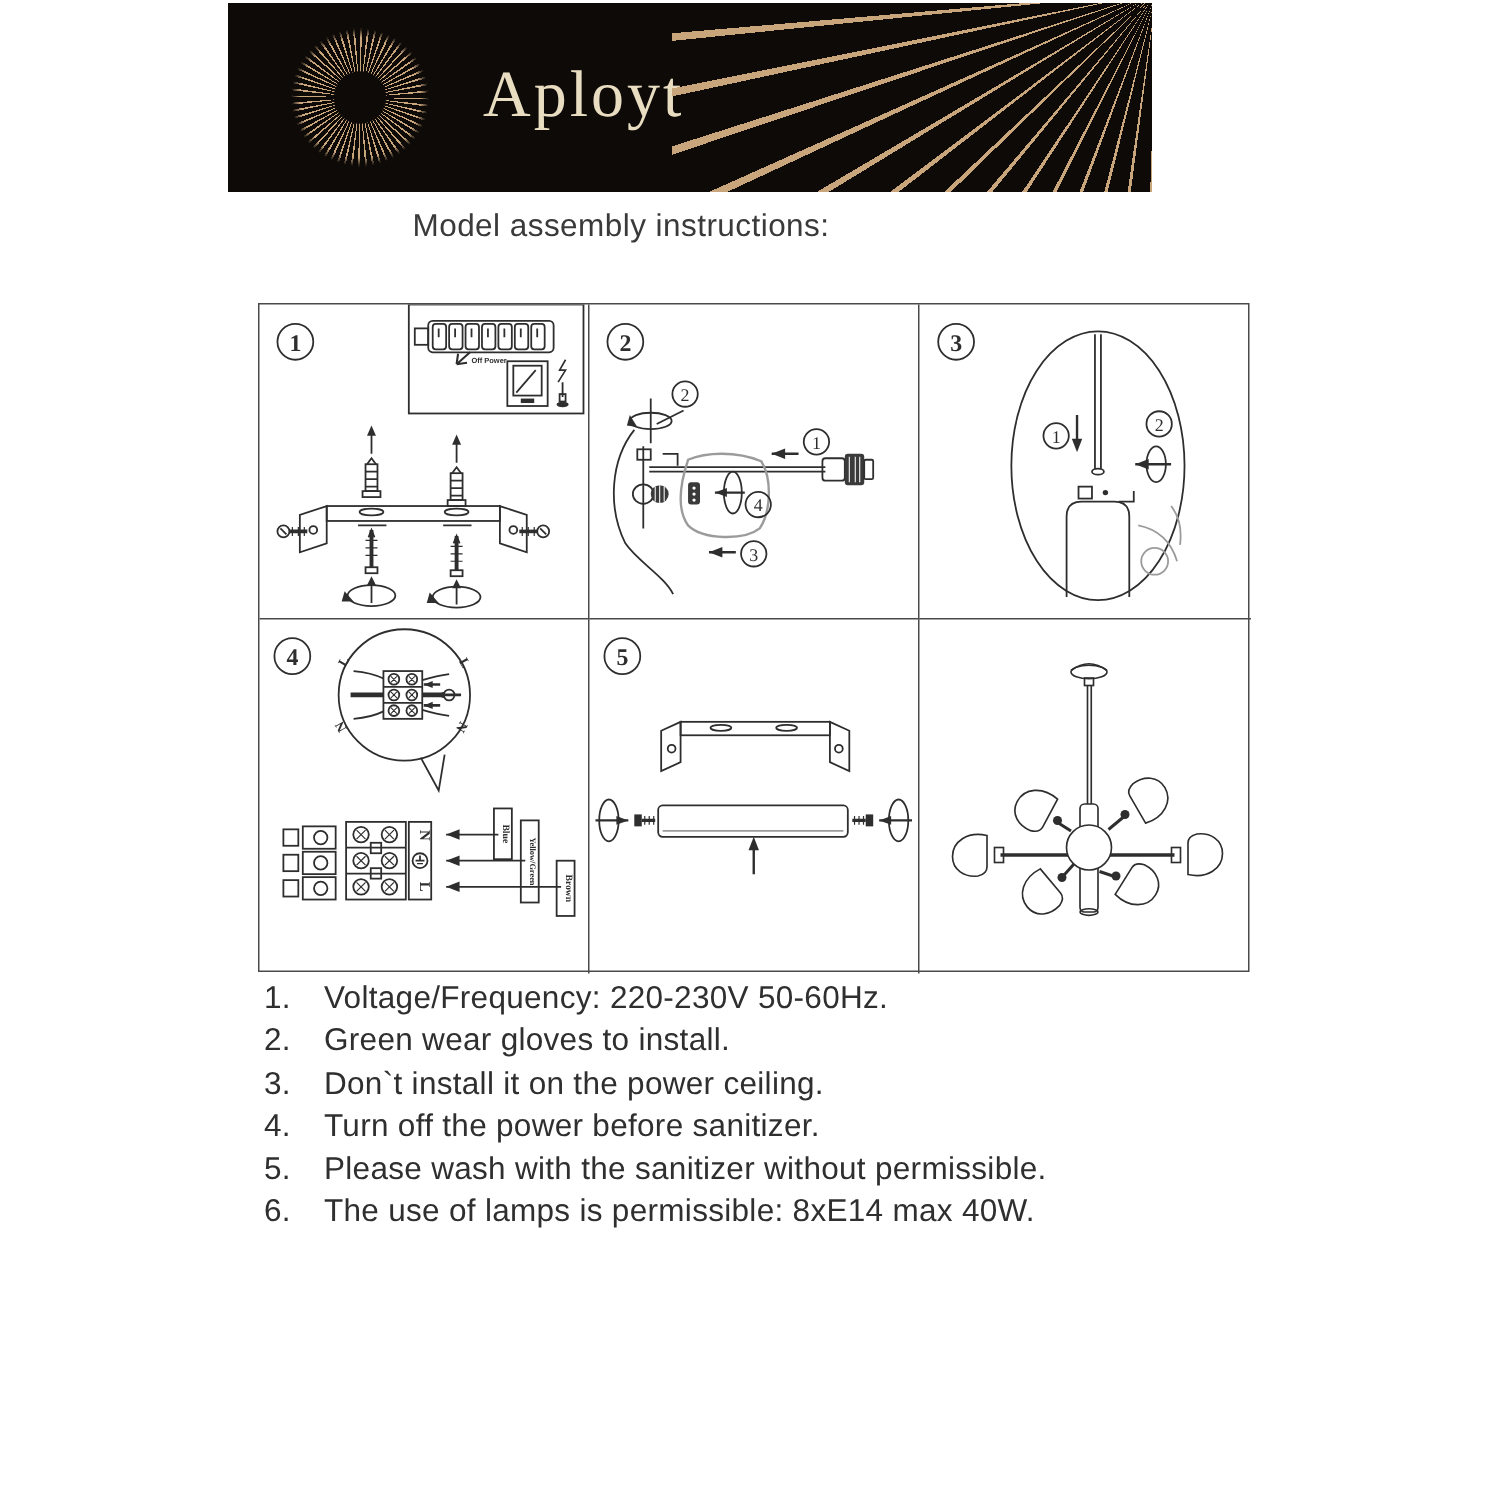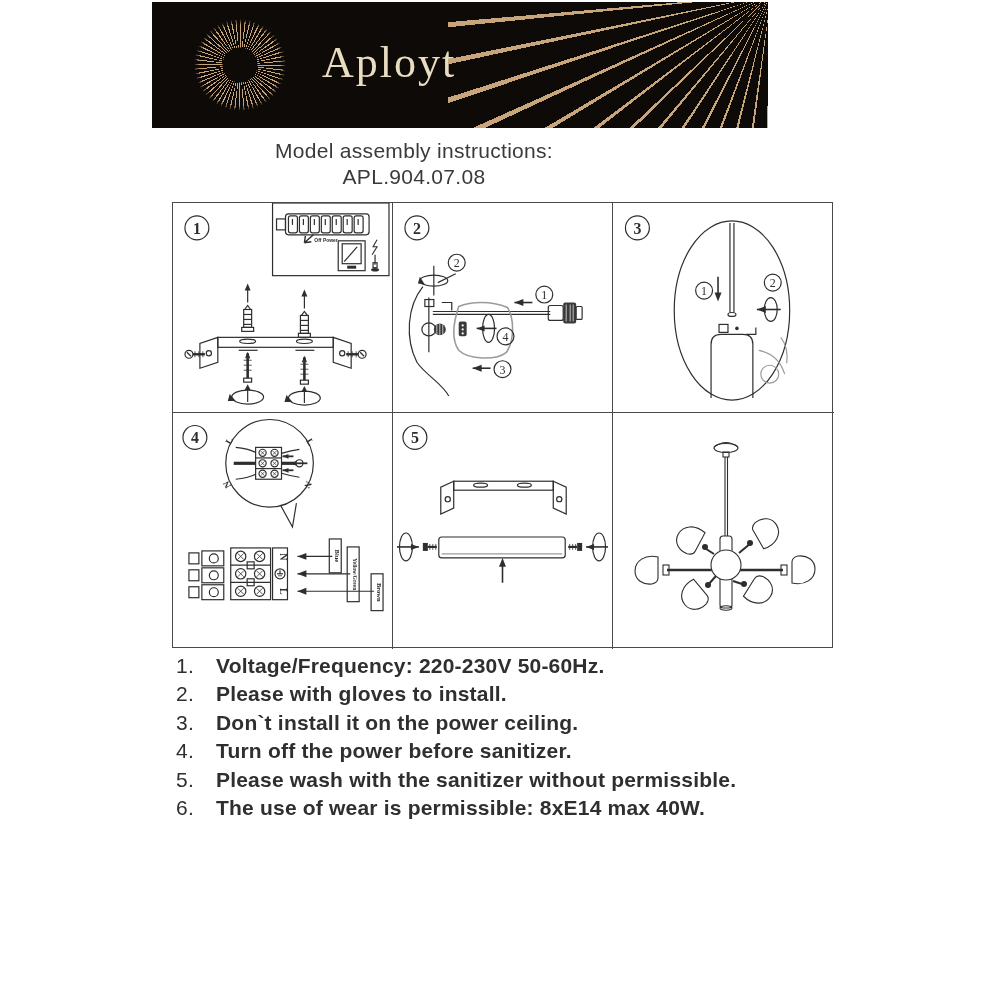--- a/index.html
+++ b/index.html
@@ -37,39 +37,38 @@
     border:1.5px solid #4a4a4a;box-sizing:border-box;
   }
   .cell{border-right:1.5px solid #4a4a4a;border-bottom:1.5px solid #4a4a4a;box-sizing:border-box;position:relative;}
   .cell.last-col{border-right:none;}
   .cell.last-row{border-bottom:none;}
   .cell svg{display:block;width:100%;height:100%;}
   
   .instructions{position:absolute;left:176px;top:652px;width:680px;}
   .instr-row{display:flex;font-size:21px;line-height:28.4px;color:#2f2f2f;letter-spacing:0.2px;}
   .instr-num{width:40px;flex:0 0 40px;}
-  .instr-text{flex:1;font-weight:bold;}
+  .instr-text{flex:1;}
   
   text{font-family:"Liberation Serif",serif;fill:#2e2e2e;}
   .lbl{font-family:"Liberation Sans",sans-serif;font-weight:bold;}
 </style>
 </head>
 <body>
 
 <div class="page">
 
   <div class="banner">
     <div class="logo-burst"></div>
     <div class="brand">Aployt</div>
     <div class="banner-rays"></div>
   </div>
 
   <div class="title-block">
     <div class="title-line">Model assembly instructions:</div>
-    <div class="title-line">APL.904.07.08</div>
   </div>
 
   <div class="grid">
 
     <div class="cell">
       <svg viewBox="0 0 220 210">
         <g stroke="#2e2e2e" stroke-width="1.2" fill="none">
           <g>
             <circle cx="24" cy="25" r="12"></circle>
             <text x="24" y="31" font-size="16" font-weight="bold" text-anchor="middle" stroke="none" fill="#2e2e2e">1</text>
@@ -519,33 +518,33 @@
     </div>
   </div>
 
   <div class="instructions">
     <div class="instr-row">
       <span class="instr-num">1.</span>
       <span class="instr-text">Voltage/Frequency: 220-230V 50-60Hz.</span>
     </div>
     <div class="instr-row">
       <span class="instr-num">2.</span>
-      <span class="instr-text">Please with gloves to install.</span>
+      <span class="instr-text">Green wear gloves to install.</span>
     </div>
     <div class="instr-row">
       <span class="instr-num">3.</span>
       <span class="instr-text">Don`t install it on the power ceiling.</span>
     </div>
     <div class="instr-row">
       <span class="instr-num">4.</span>
       <span class="instr-text">Turn off the power before sanitizer.</span>
     </div>
     <div class="instr-row">
       <span class="instr-num">5.</span>
       <span class="instr-text">Please wash with the sanitizer without permissible.</span>
     </div>
     <div class="instr-row">
       <span class="instr-num">6.</span>
-      <span class="instr-text">The use of wear is permissible: 8xE14 max 40W.</span>
+      <span class="instr-text">The use of lamps is permissible: 8xE14 max 40W.</span>
     </div>
   </div>
 
 </div>
 
 </body></html>

